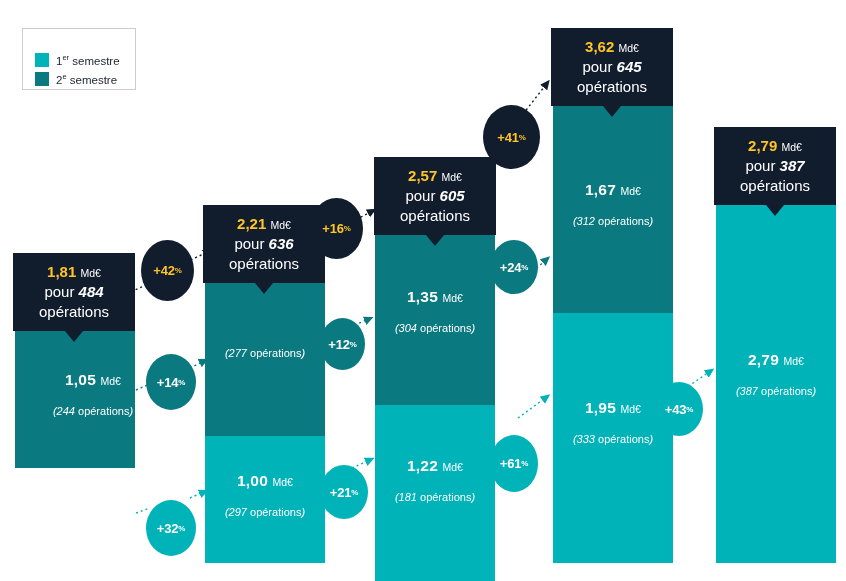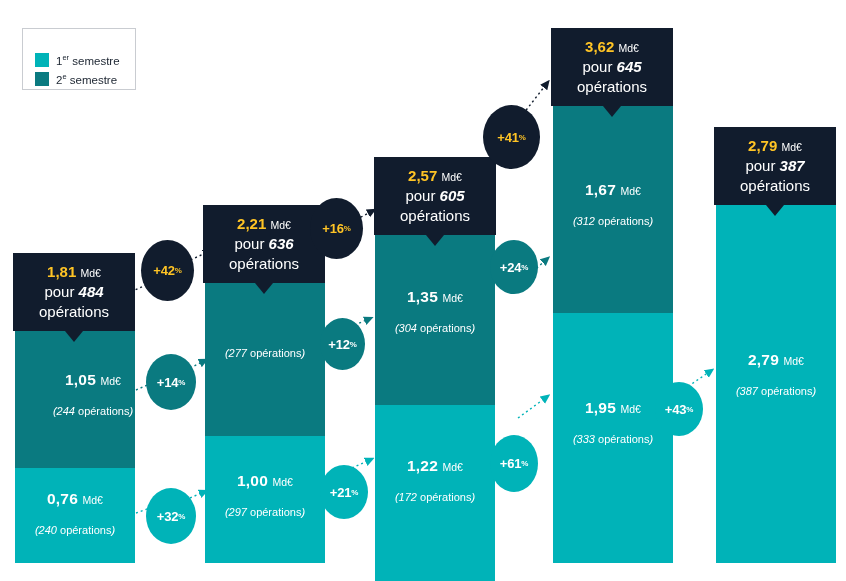--- a/index.html
+++ b/index.html
@@ -127,26 +127,20 @@
     </div>
   </div>
 
   <div class="bar" style="left:15px; top:331px; width:120px; height:232px;">
     <div class="seg" style="top:0; height:137px; background:#0a7a80;">
       <div class="seg-inner" style="top:40px;padding-left:36px;">
         <div class="seg-val"><span>1,05</span> <span class="unit">Md€</span></div>
         <div class="seg-ops">(<span>244</span> <span class="ops-word">opérations</span>)</div>
       </div>
     </div>
-    <div class="seg" style="top:137px; height:95px; background:#00b3b8;">
-      <div class="seg-inner" style="top:22px;">
-        <div class="seg-val"><span>0,76</span> <span class="unit">Md€</span></div>
-        <div class="seg-ops">(<span>240</span> <span class="ops-word">opérations</span>)</div>
-      </div>
-    </div>
   </div>
 
   <div class="callout" style="left:13px; top:253px; width:122px;">
     <div class="l1"><span>1,81</span> <span class="unit">Md€</span></div>
     <div class="l2"><span>pour</span> <b>484</b></div>
     <div class="l3">opérations</div>
     <div class="tail"></div>
   </div>
 
   <div class="bar" style="left:205px; top:283px; width:120px; height:280px;">
@@ -173,21 +167,21 @@
   <div class="bar" style="left:375px; top:234px; width:120px; height:329px;">
     <div class="seg" style="top:0; height:171px; background:#0a7a80;">
       <div class="seg-inner" style="top:54px;">
         <div class="seg-val"><span>1,35</span> <span class="unit">Md€</span></div>
         <div class="seg-ops">(<span>304</span> <span class="ops-word">opérations</span>)</div>
       </div>
     </div>
     <div class="seg" style="top:171px; height:180px; background:#00b3b8;padding-left:39px;">
       <div class="seg-inner" style="top:52px;">
         <div class="seg-val"><span>1,22</span> <span class="unit">Md€</span></div>
-        <div class="seg-ops">(<span>172</span> <span class="ops-word">opérations</span>)</div>
+        <div class="seg-ops">(<span>181</span> <span class="ops-word">opérations</span>)</div>
       </div>
     </div>
   </div>
 
   <div class="callout" style="left:374px; top:157px; width:122px;">
     <div class="l1"><span>2,57</span> <span class="unit">Md€</span></div>
     <div class="l2"><span>pour</span> <b>605</b></div>
     <div class="l3">opérations</div>
     <div class="tail"></div>
   </div>
@@ -249,21 +243,21 @@
   </div>
   <div class="badge dark" style="left:320px; top:318px; width:45px; height:52px;">
     <span>+12</span>
       <sup>%</sup>
   </div>
   <div class="badge dark" style="left:490px; top:240px; width:48px; height:54px;">
     <span>+24</span>
       <sup>%</sup>
   </div>
 
-  <div class="badge light" style="left:146px; top:488px; width:50px; height:56px;">
+  <div class="badge light" style="left:146px; top:500px; width:50px; height:56px;">
     <span>+32</span>
       <sup>%</sup>
   </div>
   <div class="badge light" style="left:320px; top:465px; width:48px; height:54px;">
     <span>+21</span>
       <sup>%</sup>
   </div>
   <div class="badge light" style="left:490px; top:435px; width:48px; height:57px;">
     <span>+61</span>
       <sup>%</sup>

